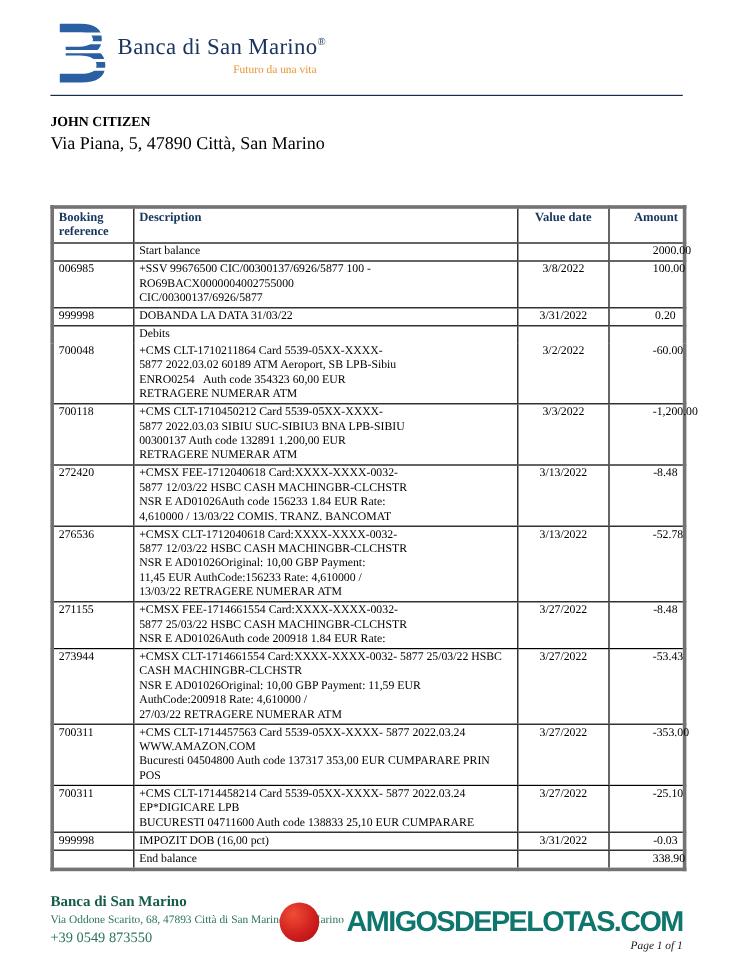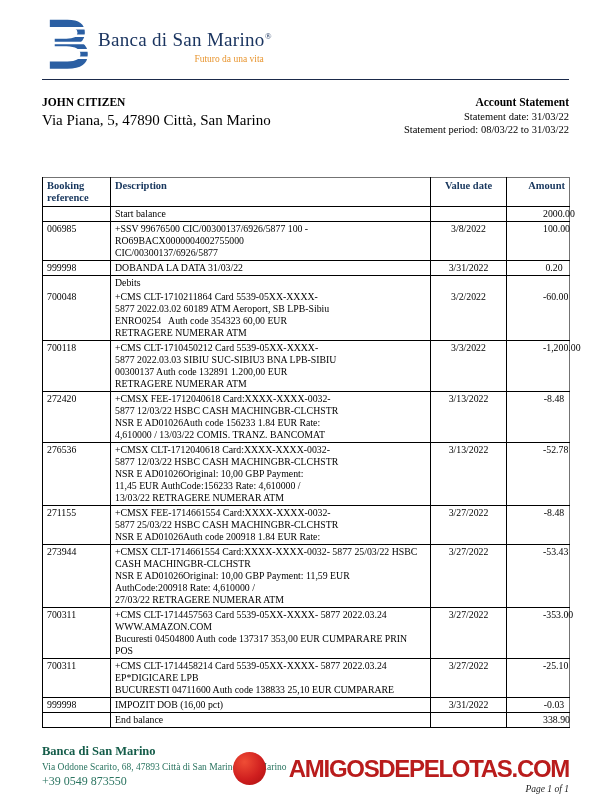--- a/index.html
+++ b/index.html
@@ -19,21 +19,21 @@
   .brand-tagline { color: #e8952f; font-size: 9.5px; text-align: right; padding-right: 8px; margin-top: 3px; }
   .header-rule { border-bottom: 1.5px solid #1b2a4a; margin-top: 9px; }
   
   .meta { display: flex; justify-content: space-between; margin-top: 16px; }
   .customer-name { font-weight: bold; font-size: 11.5px; }
   .customer-address { font-size: 15px; margin-top: 4px; }
   .statement-info { text-align: right; font-size: 10.5px; }
   .stmt-title { font-weight: bold; font-size: 11.5px; margin-bottom: 3px; }
   .stmt-line { margin-top: 2px; }
   
-  table { border-collapse: collapse; width: 527px; margin-top: 42px; table-layout: fixed; border: 1px solid #737373; }
+  table { border-collapse: collapse; width: 527px; margin-top: 42px; table-layout: fixed; border: 3px solid #737373; }
   col.c-ref { width: 68px; } col.c-desc { width: 320px; } col.c-date { width: 76px; } col.c-amt { width: 63px; }
   th, td { border-left: 1px solid #000; vertical-align: top; }
   th {
     font-size: 10.5px; color: #17365d; font-weight: bold; text-align: left;
     padding: 2px 4px; border-bottom: 1px solid #000; line-height: 12px;
   }
   th.col-date { text-align: center; }
   th.col-amount { text-align: right; }
   td { font-size: 9.8px; line-height: 12px; padding: 1px 4px; border-bottom: 1px solid #000; }
   td.col-desc { white-space: pre-wrap; }
@@ -46,21 +46,21 @@
   .footer-address { color: #2a7460; font-size: 9.5px; margin-top: 3px; }
   .footer-phone { color: #2a7460; font-size: 12px; margin-top: 2px; }
   .watermark { position: absolute; right: 0; top: 8px; display: flex; align-items: center; z-index: 5; }
   .ball {
     width: 33px; height: 33px; border-radius: 50%;
     background: radial-gradient(circle at 35% 30%, #ef4d35 0%, #d01f1f 55%, #a90e0e 100%);
     margin-right: 3px; flex: 0 0 auto;
   }
   .wm-text {
     font-family: "Liberation Sans", sans-serif; font-weight: 700;
-    font-size: 24px; letter-spacing: -1.3px; color: #b91c1c; white-space: nowrap; margin-left: 20px;
+    font-size: 24px; letter-spacing: -1.3px; color: #0f766e; white-space: nowrap; margin-left: 20px;
   }
   .page-number { position: absolute; right: 42px; top: 784px; font-size: 9.5px; color: #1a1a1a; font-style: italic; }
 </style>
 </head>
 <body>
 
 <div class="page">
 
   <header>
     <div class="brand">
@@ -80,25 +80,20 @@
       </div>
     </div>
     <div class="header-rule"></div>
   </header>
 
   <section class="meta">
     <div class="customer">
       <div class="customer-name">JOHN CITIZEN</div>
       <div class="customer-address">Via Piana, 5, 47890 Città, San Marino</div>
     </div>
-    <div class="statement-info">
-      <div class="stmt-title">Account Statement</div>
-      <div class="stmt-line">Statement date: 31/03/22</div>
-      <div class="stmt-line">Statement period: 08/03/22 to 31/03/22</div>
-    </div>
   </section>
 
   <table>
     <colgroup>
       <col class="c-ref">
         <col class="c-desc">
         <col class="c-date">
         <col class="c-amt">
     </colgroup>
     <thead>

